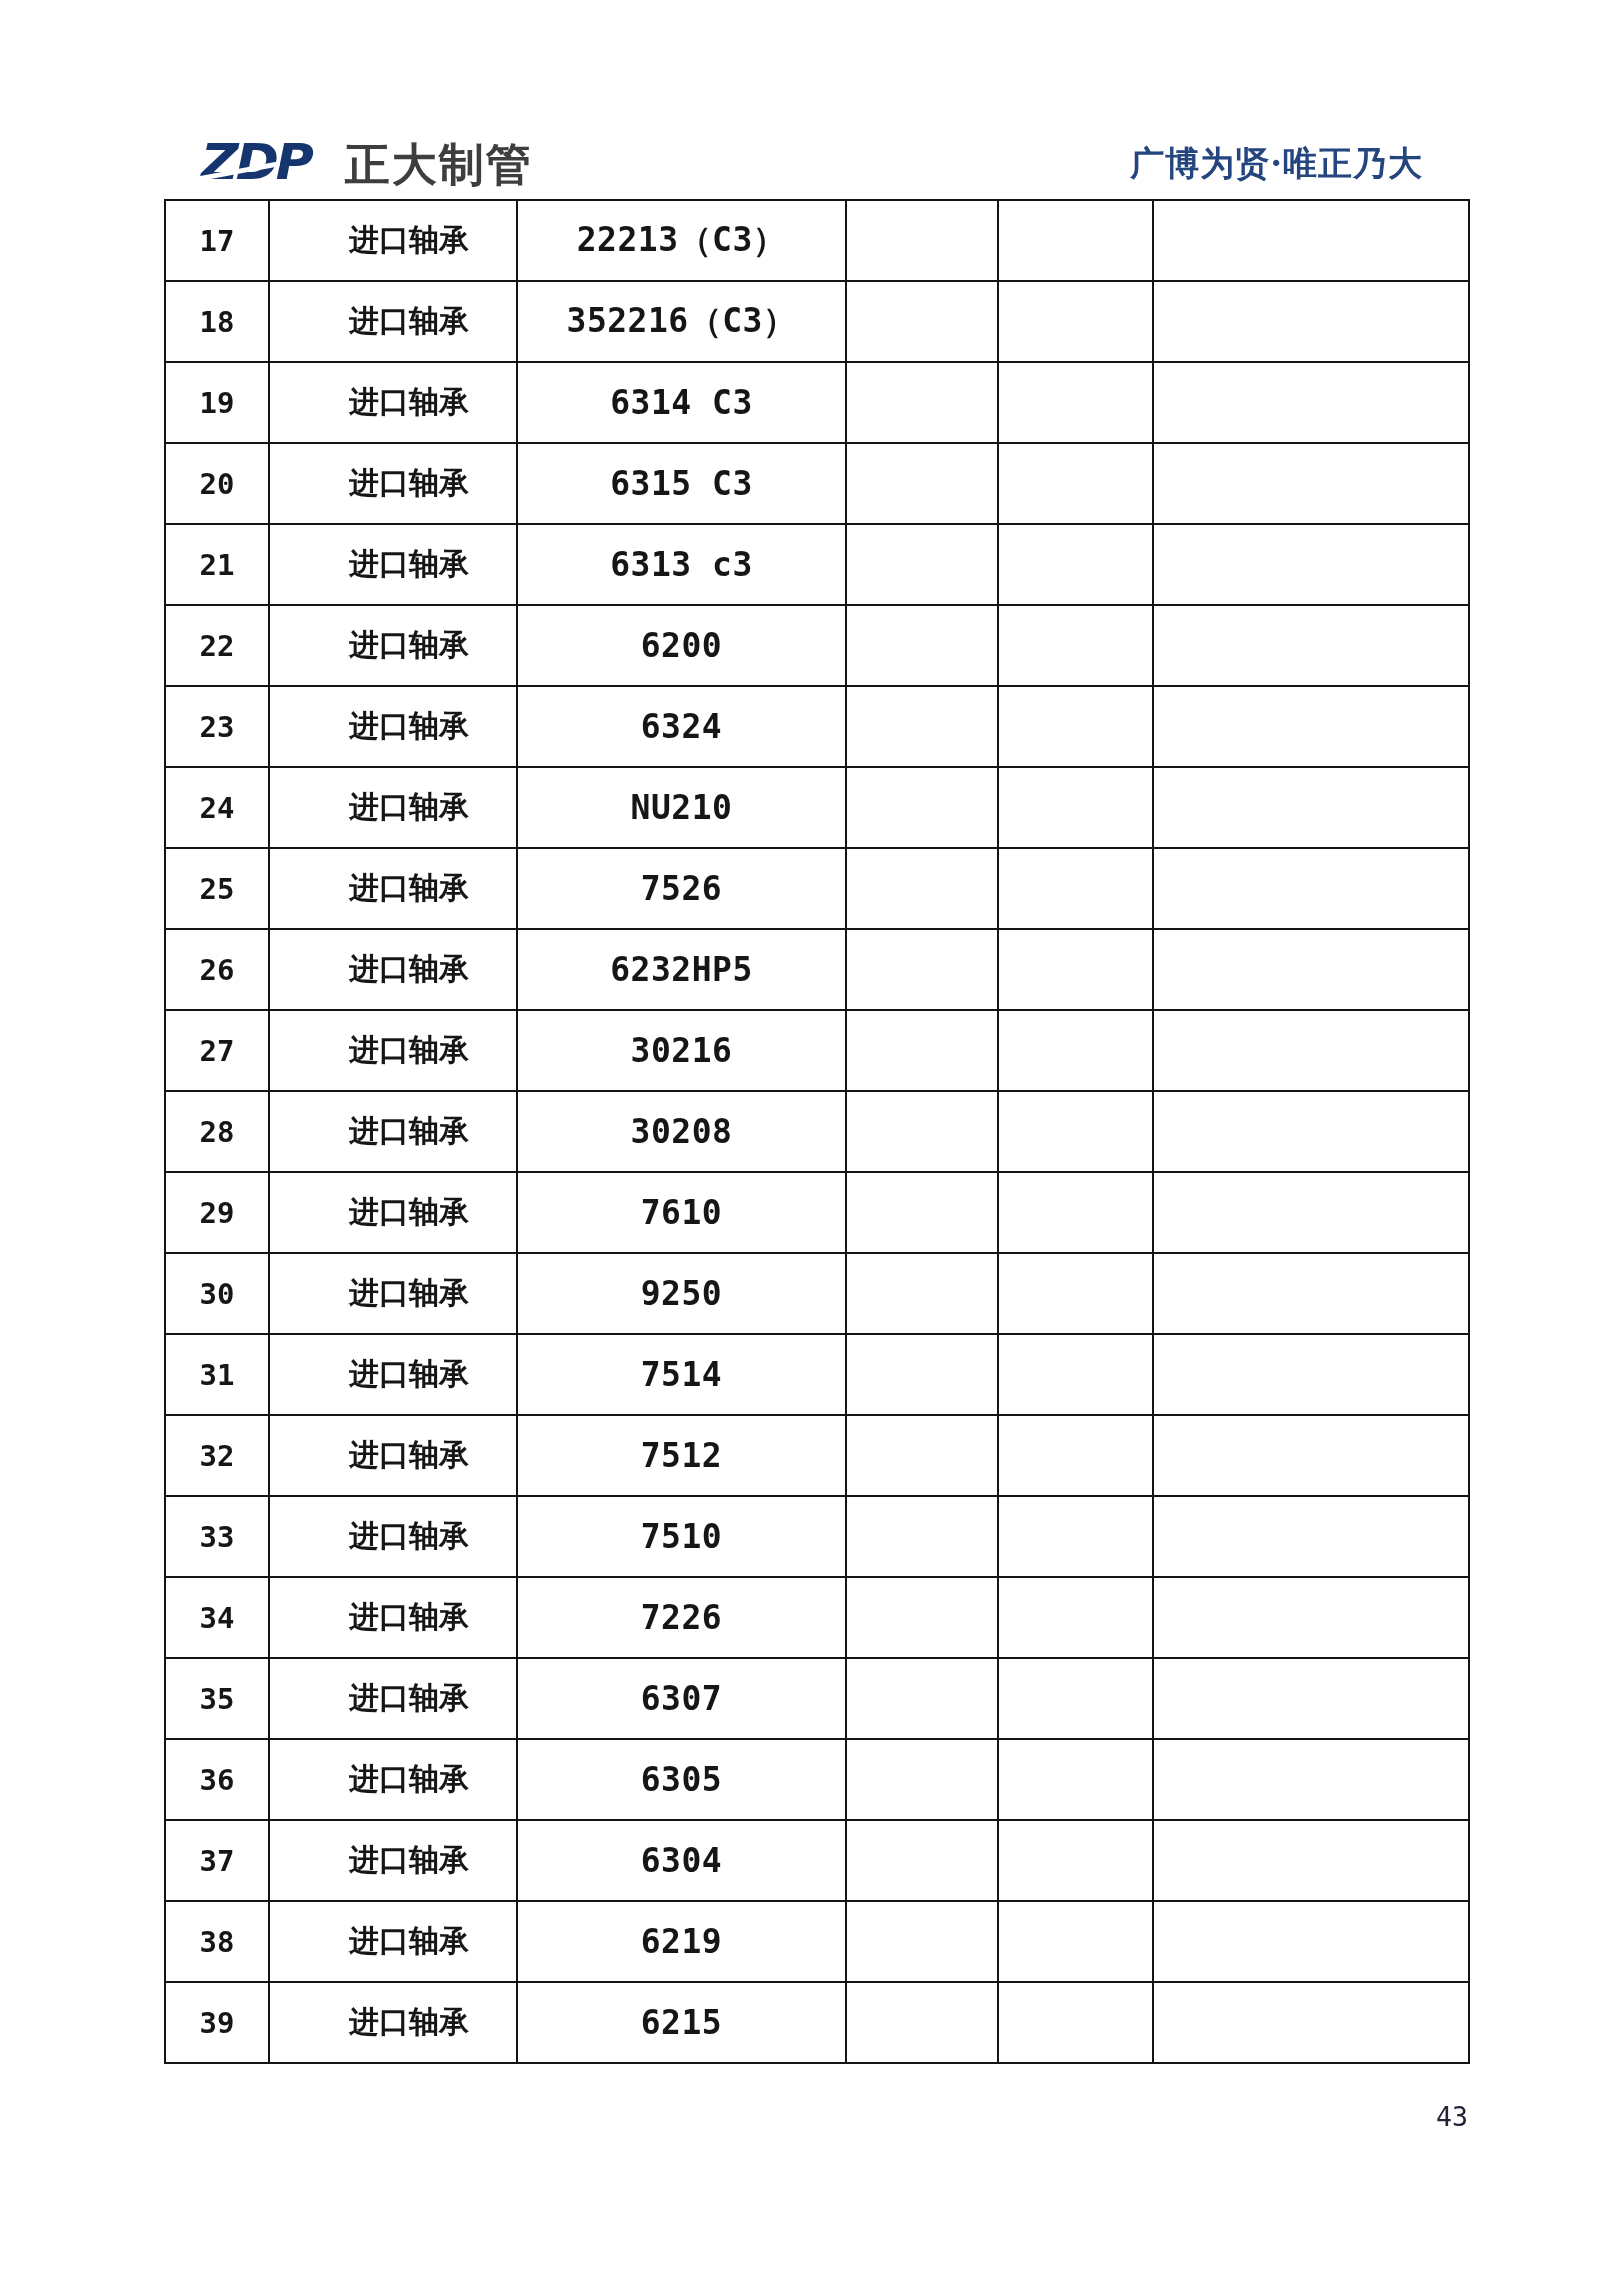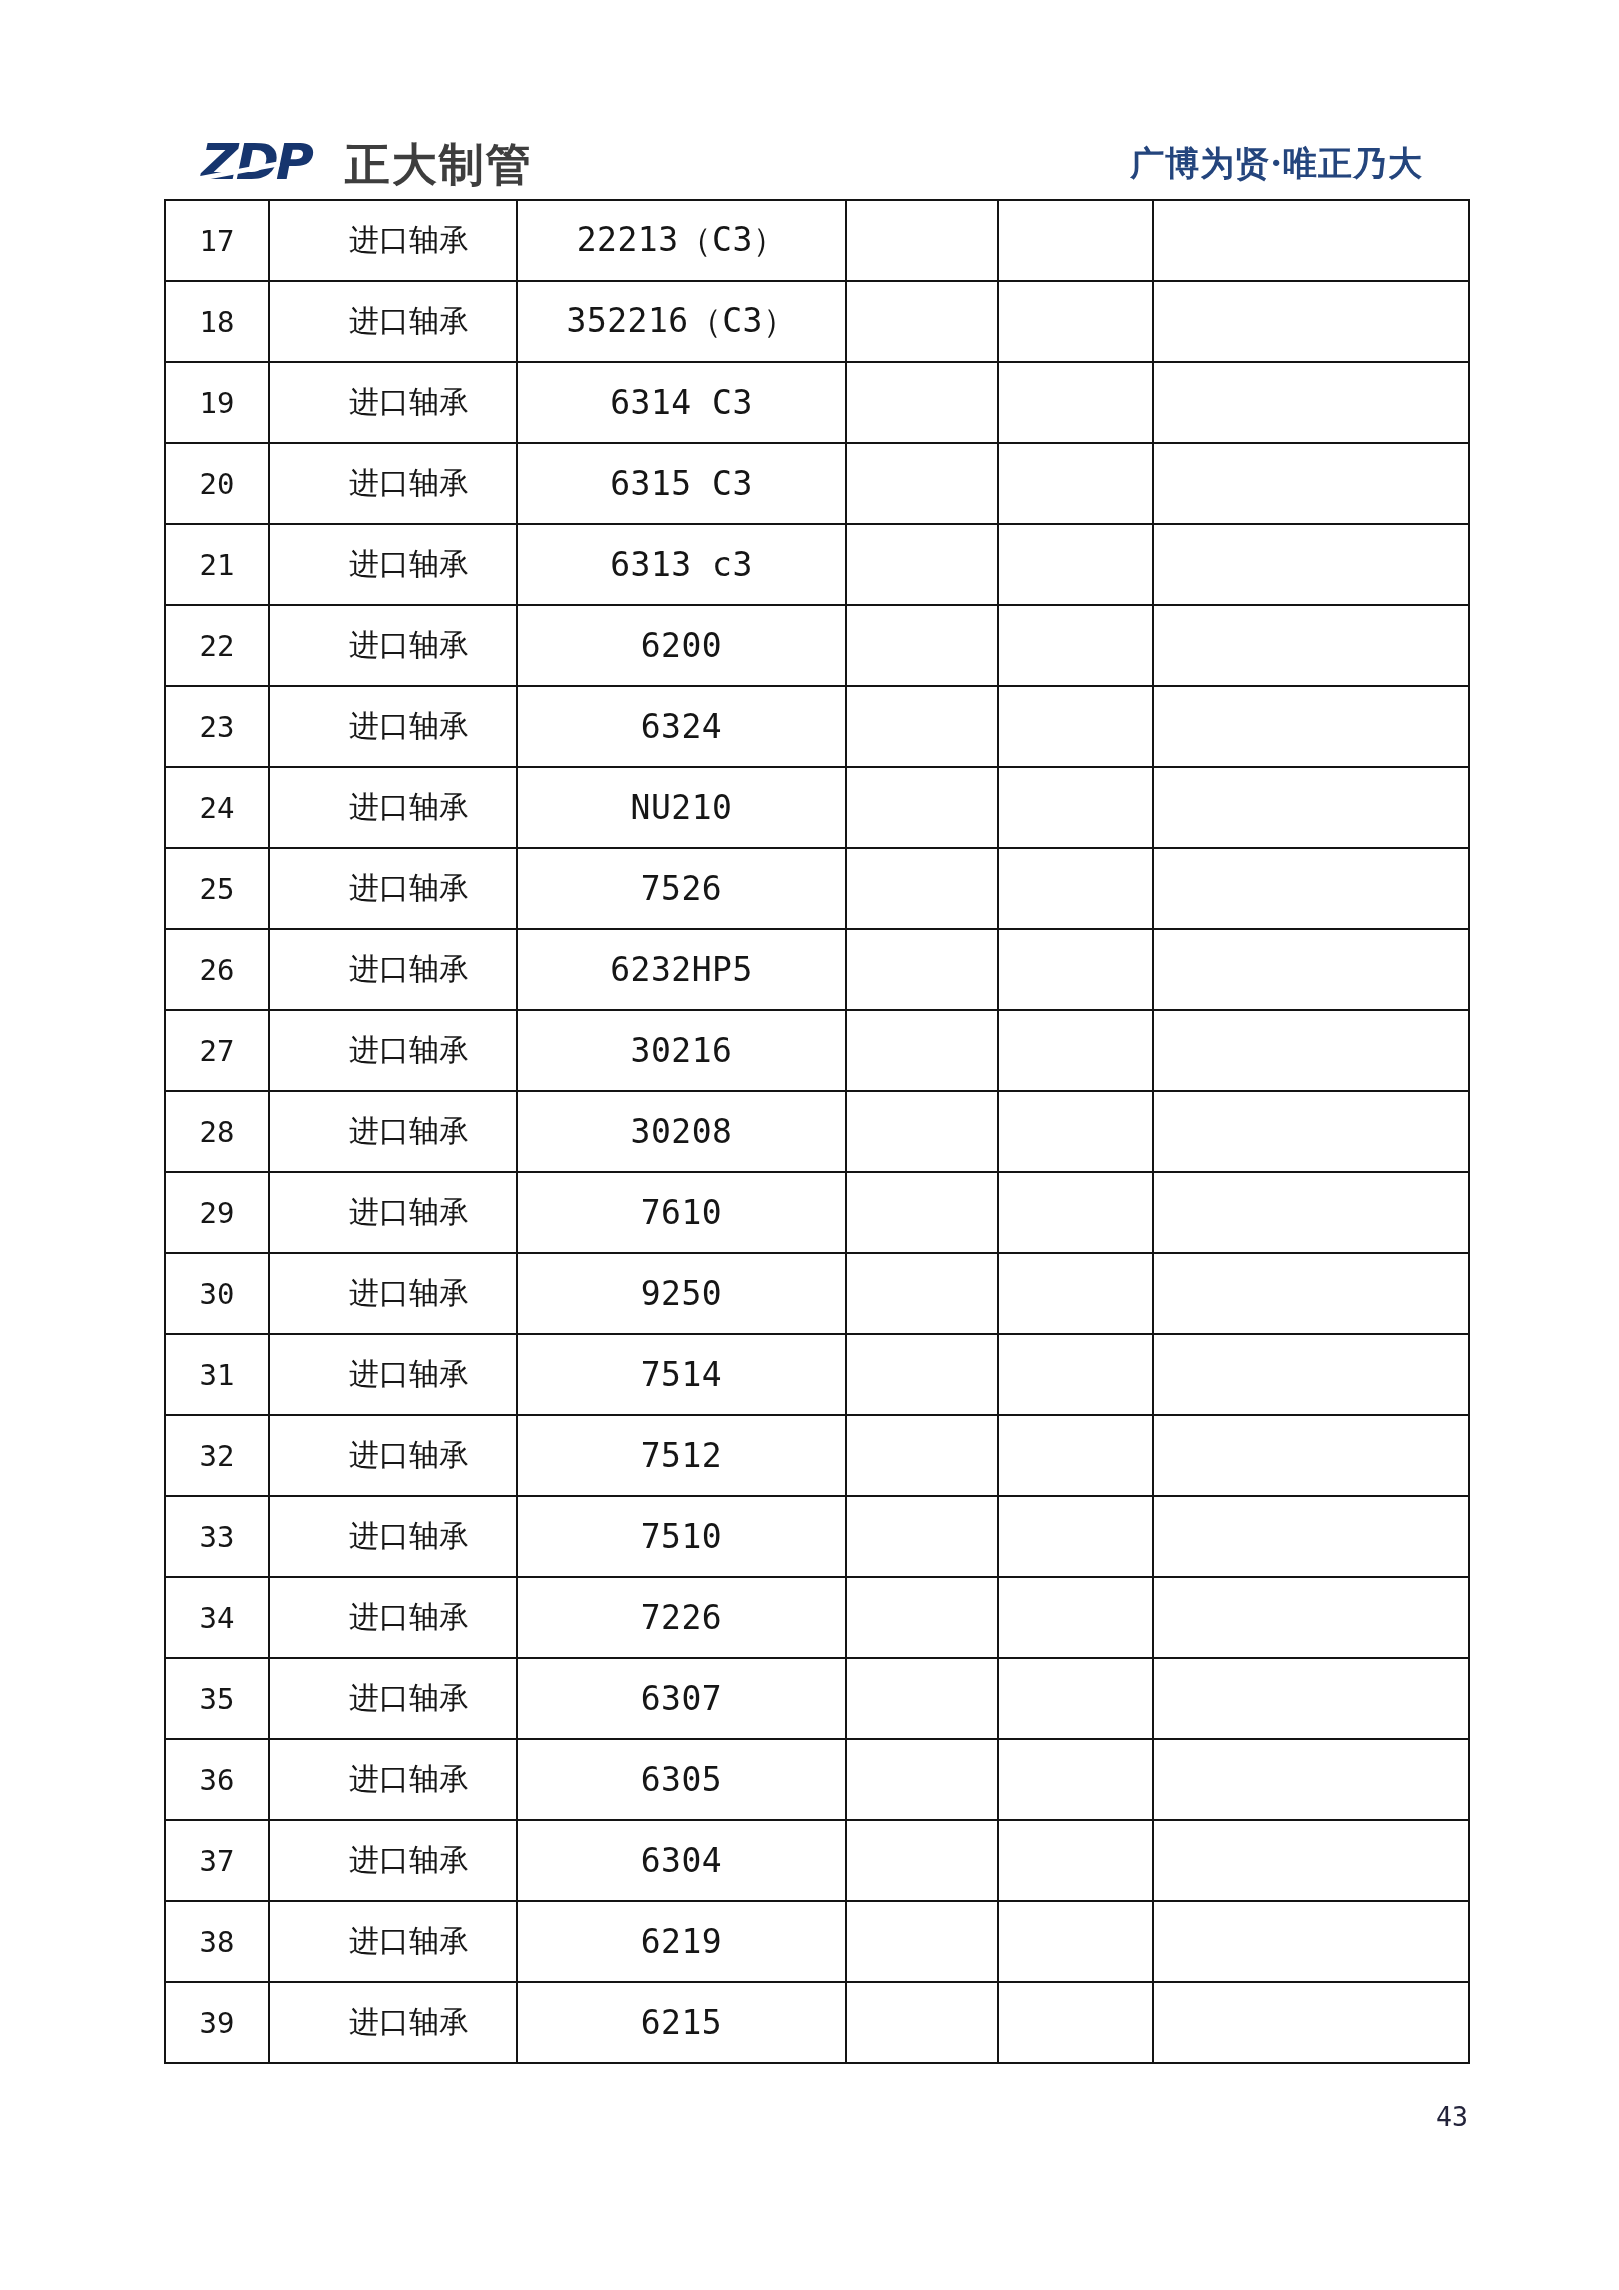--- a/index.html
+++ b/index.html
@@ -69,20 +69,21 @@
   
   .doc-table {
     position: absolute;
     left: 164px;
     top: 199px;
     width: 1304px;
     height: 1464px;
     border-collapse: collapse;
     table-layout: fixed;
     border: 2.9px solid var(--border-color, #141414);
+    font-weight: bold;
   }
   .doc-table td {
     border-left: 2px solid var(--border-color, #141414);
     border-right: 2px solid var(--border-color, #141414);
     border-top: 2.9px solid var(--border-color, #141414);
     border-bottom: 2.9px solid var(--border-color, #141414);
     height: 81px;
     text-align: center;
     vertical-align: middle;
     overflow: hidden;

